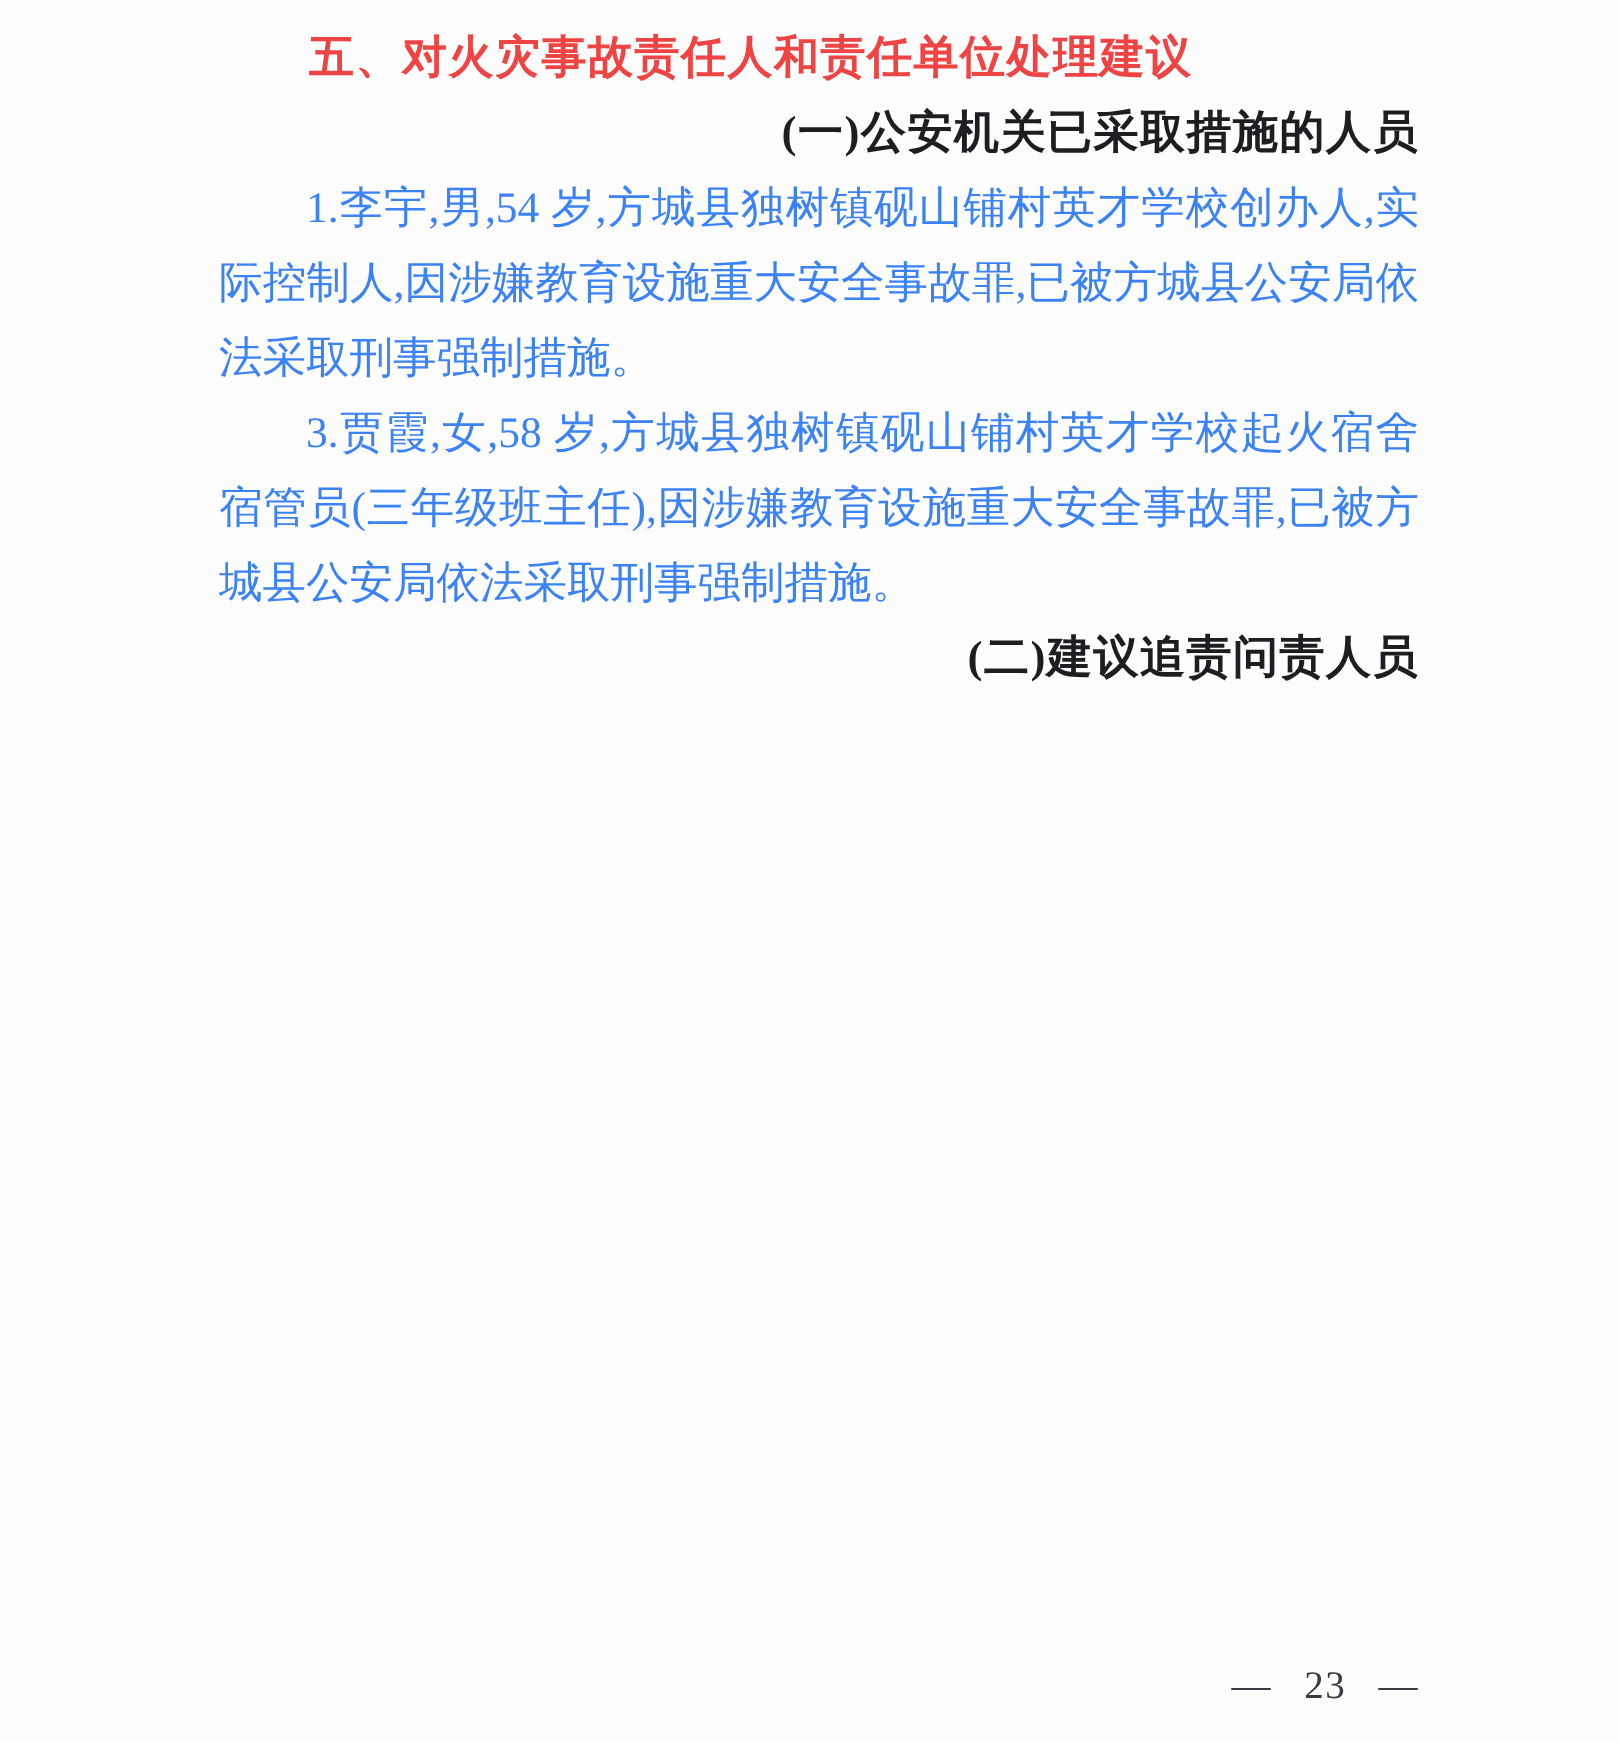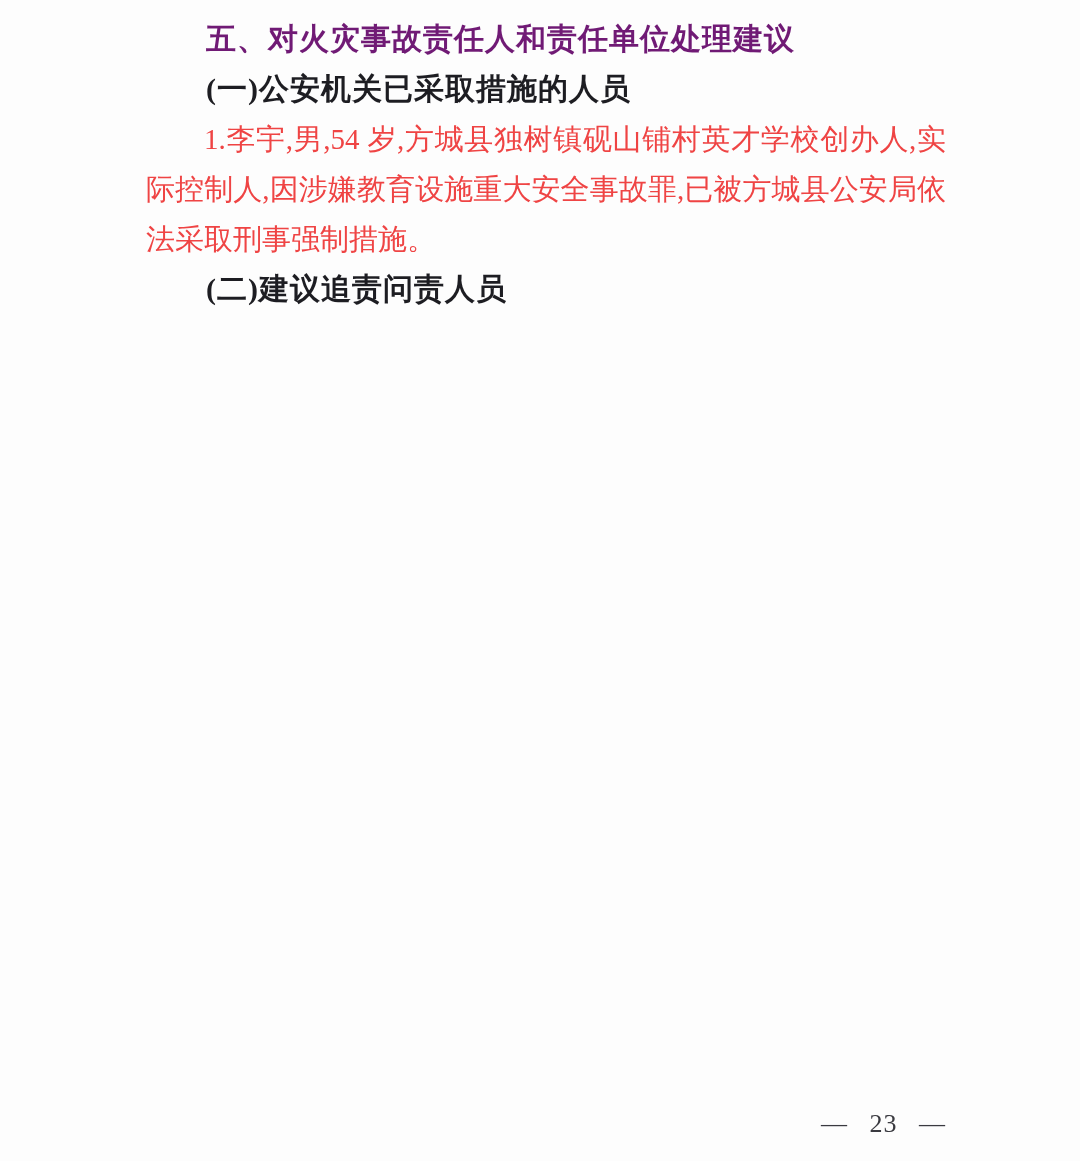--- a/index.html
+++ b/index.html
@@ -21,39 +21,40 @@
     height: 1161px;
     padding: 14px 134px 0 146px;
     background: #fdfdfd;
   }
   .doc-title {
     margin: 0;
     font-size: 30px;
     font-weight: 700;
     line-height: 50px;
     text-indent: 2em;
-    color: #701a75;
+    color: #ef4444;
     letter-spacing: 1px;
   }
   .section-heading {
     margin: 0;
     font-size: 30px;
     font-weight: 700;
     line-height: 50px;
     text-indent: 2em;
     color: #1d1d22;
     letter-spacing: 1px;
+    text-align: right;
   }
   .body-paragraph {
     margin: 0;
     font-size: 29px;
     line-height: 50px;
     text-indent: 2em;
     text-align: justify;
-    color: #ef4444;
+    color: #3b82f6;
   }
   .page-number {
     position: absolute;
     top: 1108px;
     right: 134px;
     font-size: 26px;
     line-height: 32px;
     color: #3a3a40;
     word-spacing: 14px;
     letter-spacing: 1px;
@@ -64,20 +65,21 @@
 
 <div class="page">
 
   <h1 class="doc-title">五、对火灾事故责任人和责任单位处理建议</h1>
 
   <h2 class="section-heading">(一)公安机关已采取措施的人员</h2>
 
   <p class="body-paragraph">1.李宇,男,54 岁,方城县独树镇砚山铺村英才学校创办人,实际控制人,因涉嫌教育设施重大安全事故罪,已被方城县公安局依法采取刑事强制措施。</p>
 
 
+  <p class="body-paragraph">3.贾霞,女,58 岁,方城县独树镇砚山铺村英才学校起火宿舍宿管员(三年级班主任),因涉嫌教育设施重大安全事故罪,已被方城县公安局依法采取刑事强制措施。</p>
 
 
 
   <h2 class="section-heading">(二)建议追责问责人员</h2>
 
 
   <div class="page-number">— 23 —</div>
 
 </div>
 

